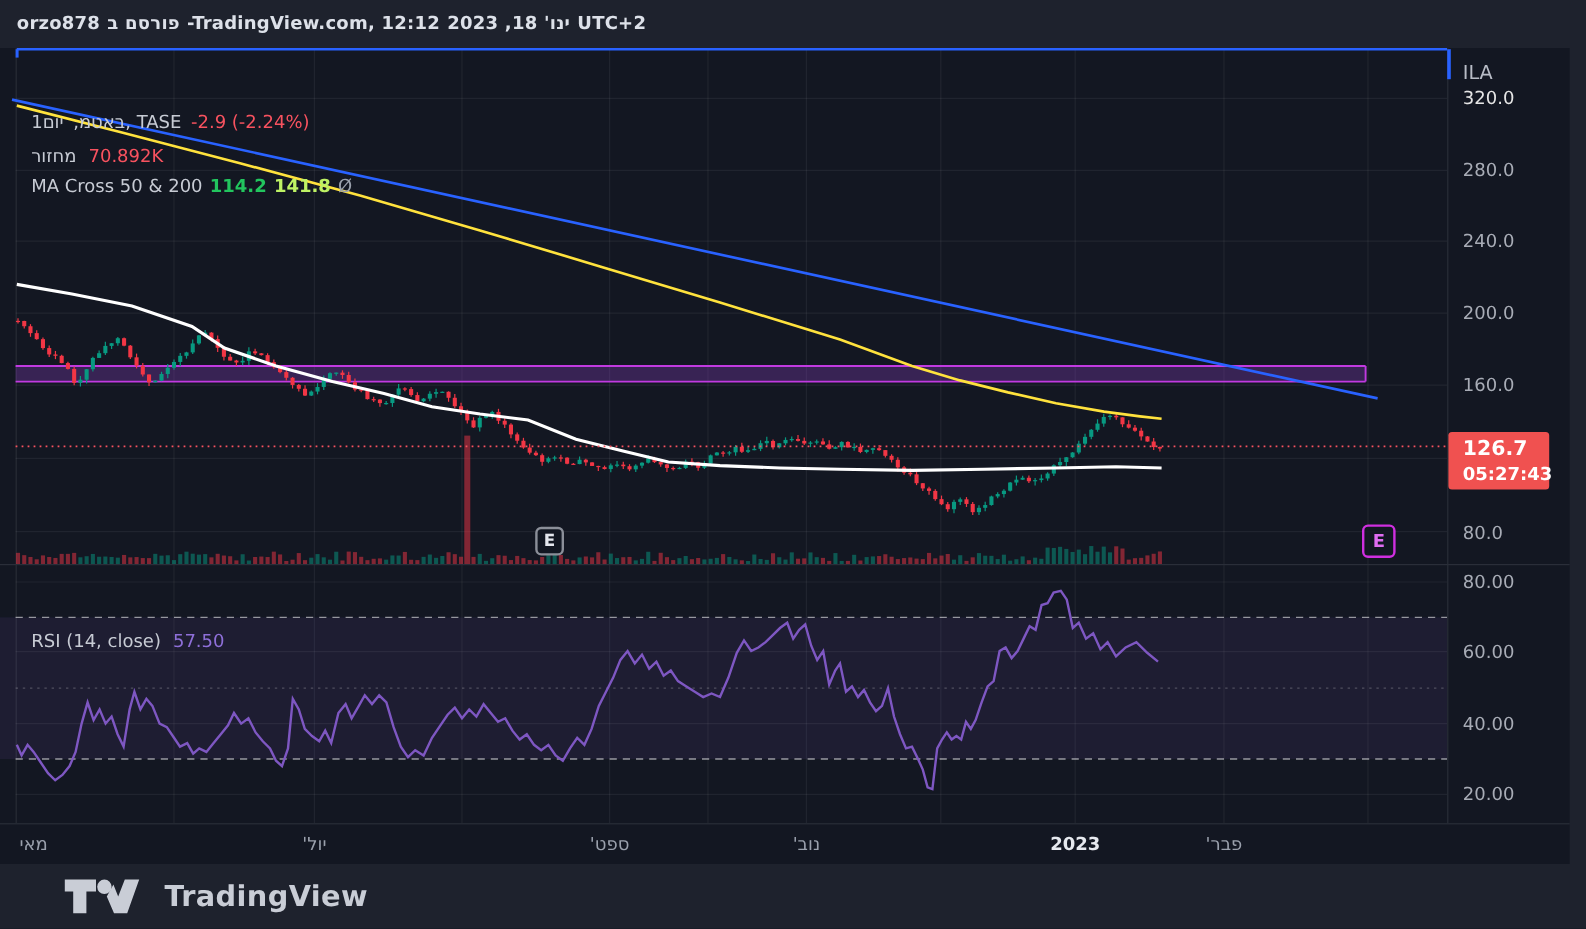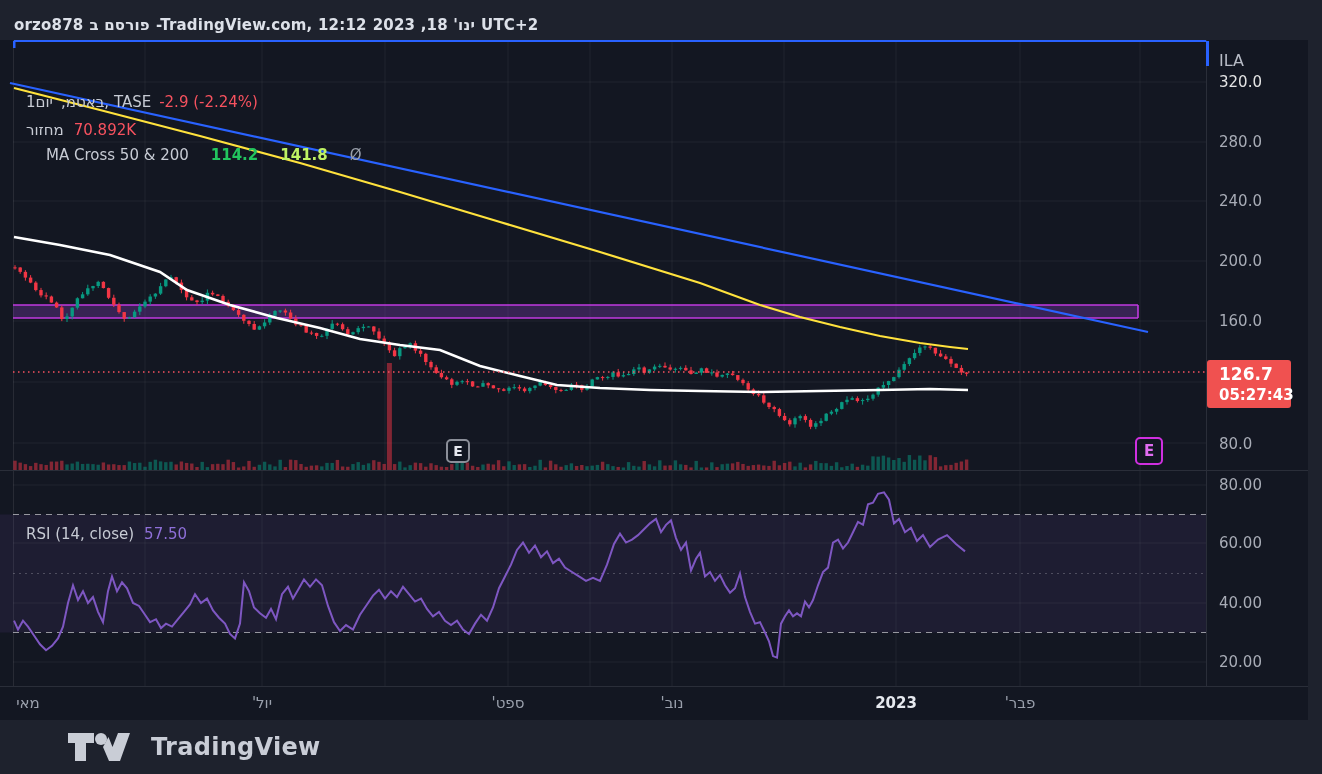--- a/index.html
+++ b/index.html
@@ -1,21 +1,21 @@
 <!DOCTYPE html>
 <html><head>
 <meta charset="utf-8">
 <style>
   * { margin:0; padding:0; box-sizing:border-box; }
   html,body { background:#0d111c; }
   body { font-family:"DejaVu Sans","Liberation Sans",sans-serif; }
   .stage { position:relative; width:1322px; height:774px; background:#1e222d; overflow:hidden;
            color:#d1d4dc; }
   
-  .header { position:absolute; left:14px; top:10px; height:24px; display:flex; align-items:flex-end;
+  .header { position:absolute; left:14px; top:10px; height:24px; display:flex; align-items:flex-start;
             gap:6px; font-size:15px; font-weight:600; color:#dde1e9; letter-spacing:.2px; }
   
   .chart-area { position:absolute; left:0; top:40px; width:1308px; height:680px; background:#131722; }
   .sep-h { position:absolute; left:0; width:1308px; height:1px; background:#2a2e39; }
   .sep-v { position:absolute; top:0; width:1px; height:646px; background:#2a2e39; left:1206px; }
   svg.pane { position:absolute; left:0; display:block; }
   #price-svg { top:0; }
   #rsi-svg { top:430px; }
   
   .legend { position:absolute; display:flex; align-items:center; font-size:15px; color:#c7cbd4; }
@@ -43,21 +43,21 @@
   .time-label.major { color:#e6e9ef; font-weight:700; }
   
   .e-badge { position:absolute; display:flex; align-items:center; justify-content:center;
              border-radius:5px; font-weight:700; background:rgba(19,23,34,.85); }
   .e-left { left:446px; top:399px; width:24px; height:24px; border:2px solid #8b8f99;
             color:#e4e7ee; font-size:14px; }
   .e-right { left:1135px; top:397px; width:28px; height:28px; border:2px solid #cf2fe0;
              color:#e06df2; font-size:15px; }
   
   .footer { position:absolute; left:0; top:720px; width:1322px; height:54px; display:flex;
-            align-items:center; padding-left:67px; gap:20px; background:#1e222d; }
+            align-items:center; padding-left:53px; gap:20px; background:#1e222d; }
   .brand-text { font-size:24px; font-weight:700; color:#c9cdd6; letter-spacing:.3px; }
 </style>
 </head>
 <body>
 
 <div class="stage">
 
   <div class="header">
     <span>orzo878</span>
     <span dir="rtl">פורסם ב</span>
@@ -682,21 +682,21 @@
 
     <div class="legend" style="left:26px; top:53px; gap:8px;align-items:flex-end;">
       <span>1יום</span>
       <span>,באטמ, TASE</span>
       <span class="lg-red">-2.9 (-2.24%)</span>
     </div>
     <div class="legend" style="left:26px; top:81px; gap:10px;">
       <span>מחזור</span>
       <span class="lg-red">70.892K</span>
     </div>
-    <div class="legend" style="left:26px; top:106px; gap:22px;margin-left:20px;">
+    <div class="legend" style="left:26px; top:106px; gap:6px;">
       <span>MA Cross 50 &amp; 200</span>
       <span class="lg-white">114.2</span>
       <span class="lg-yellow">141.8</span>
       <span class="lg-dim">Ø</span>
     </div>
 
     <div class="legend" style="left:26px; top:485px; gap:10px;">
       <span>RSI (14, close)</span>
       <span class="lg-purple">57.50</span>
     </div>

